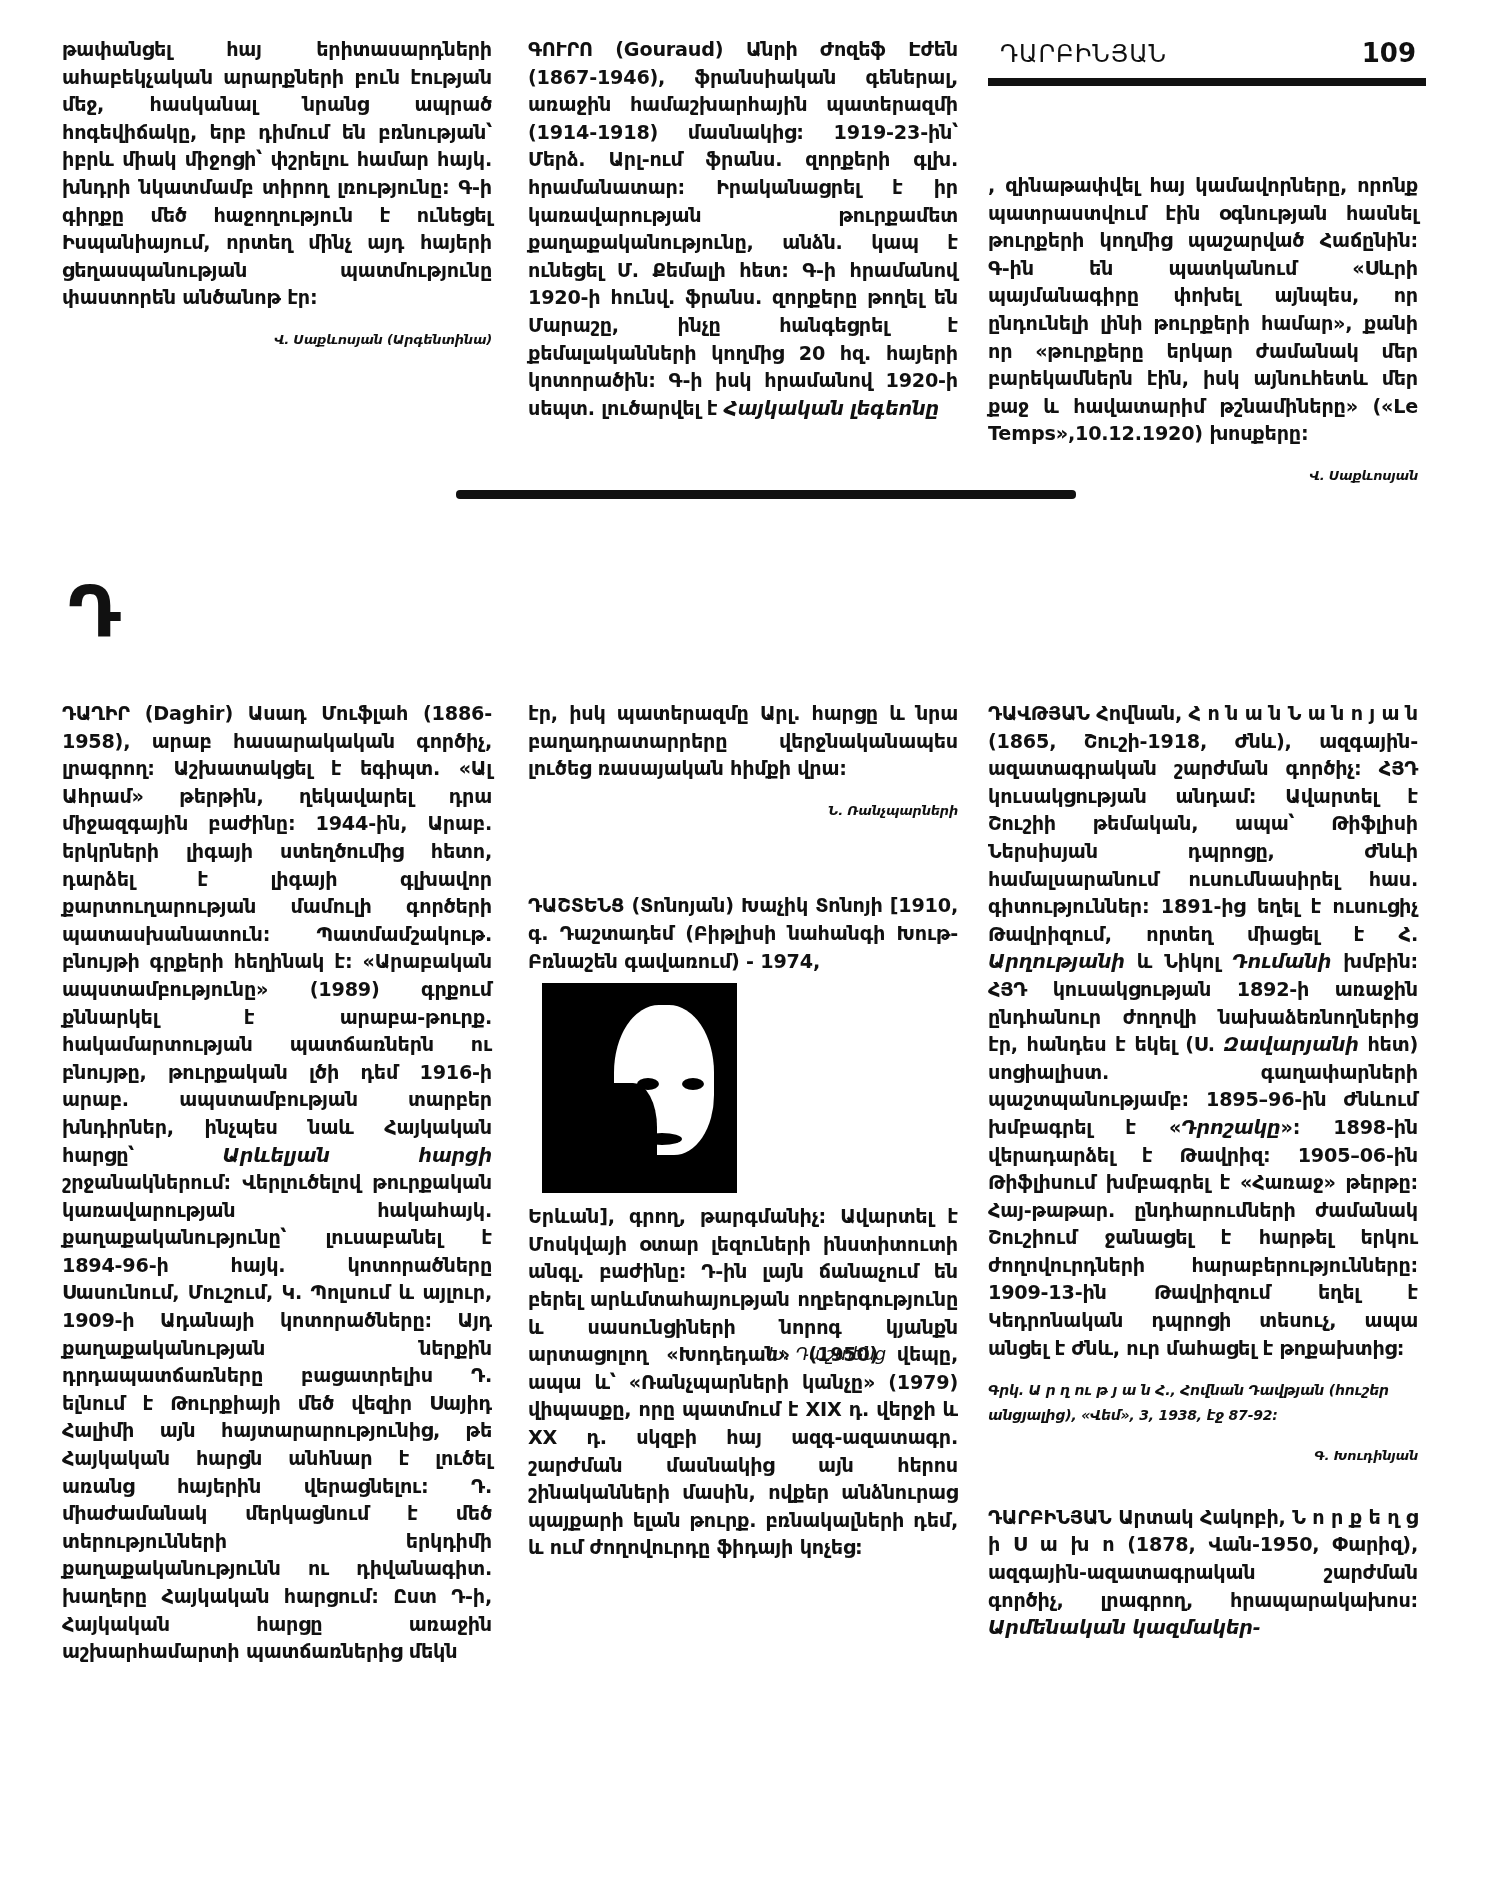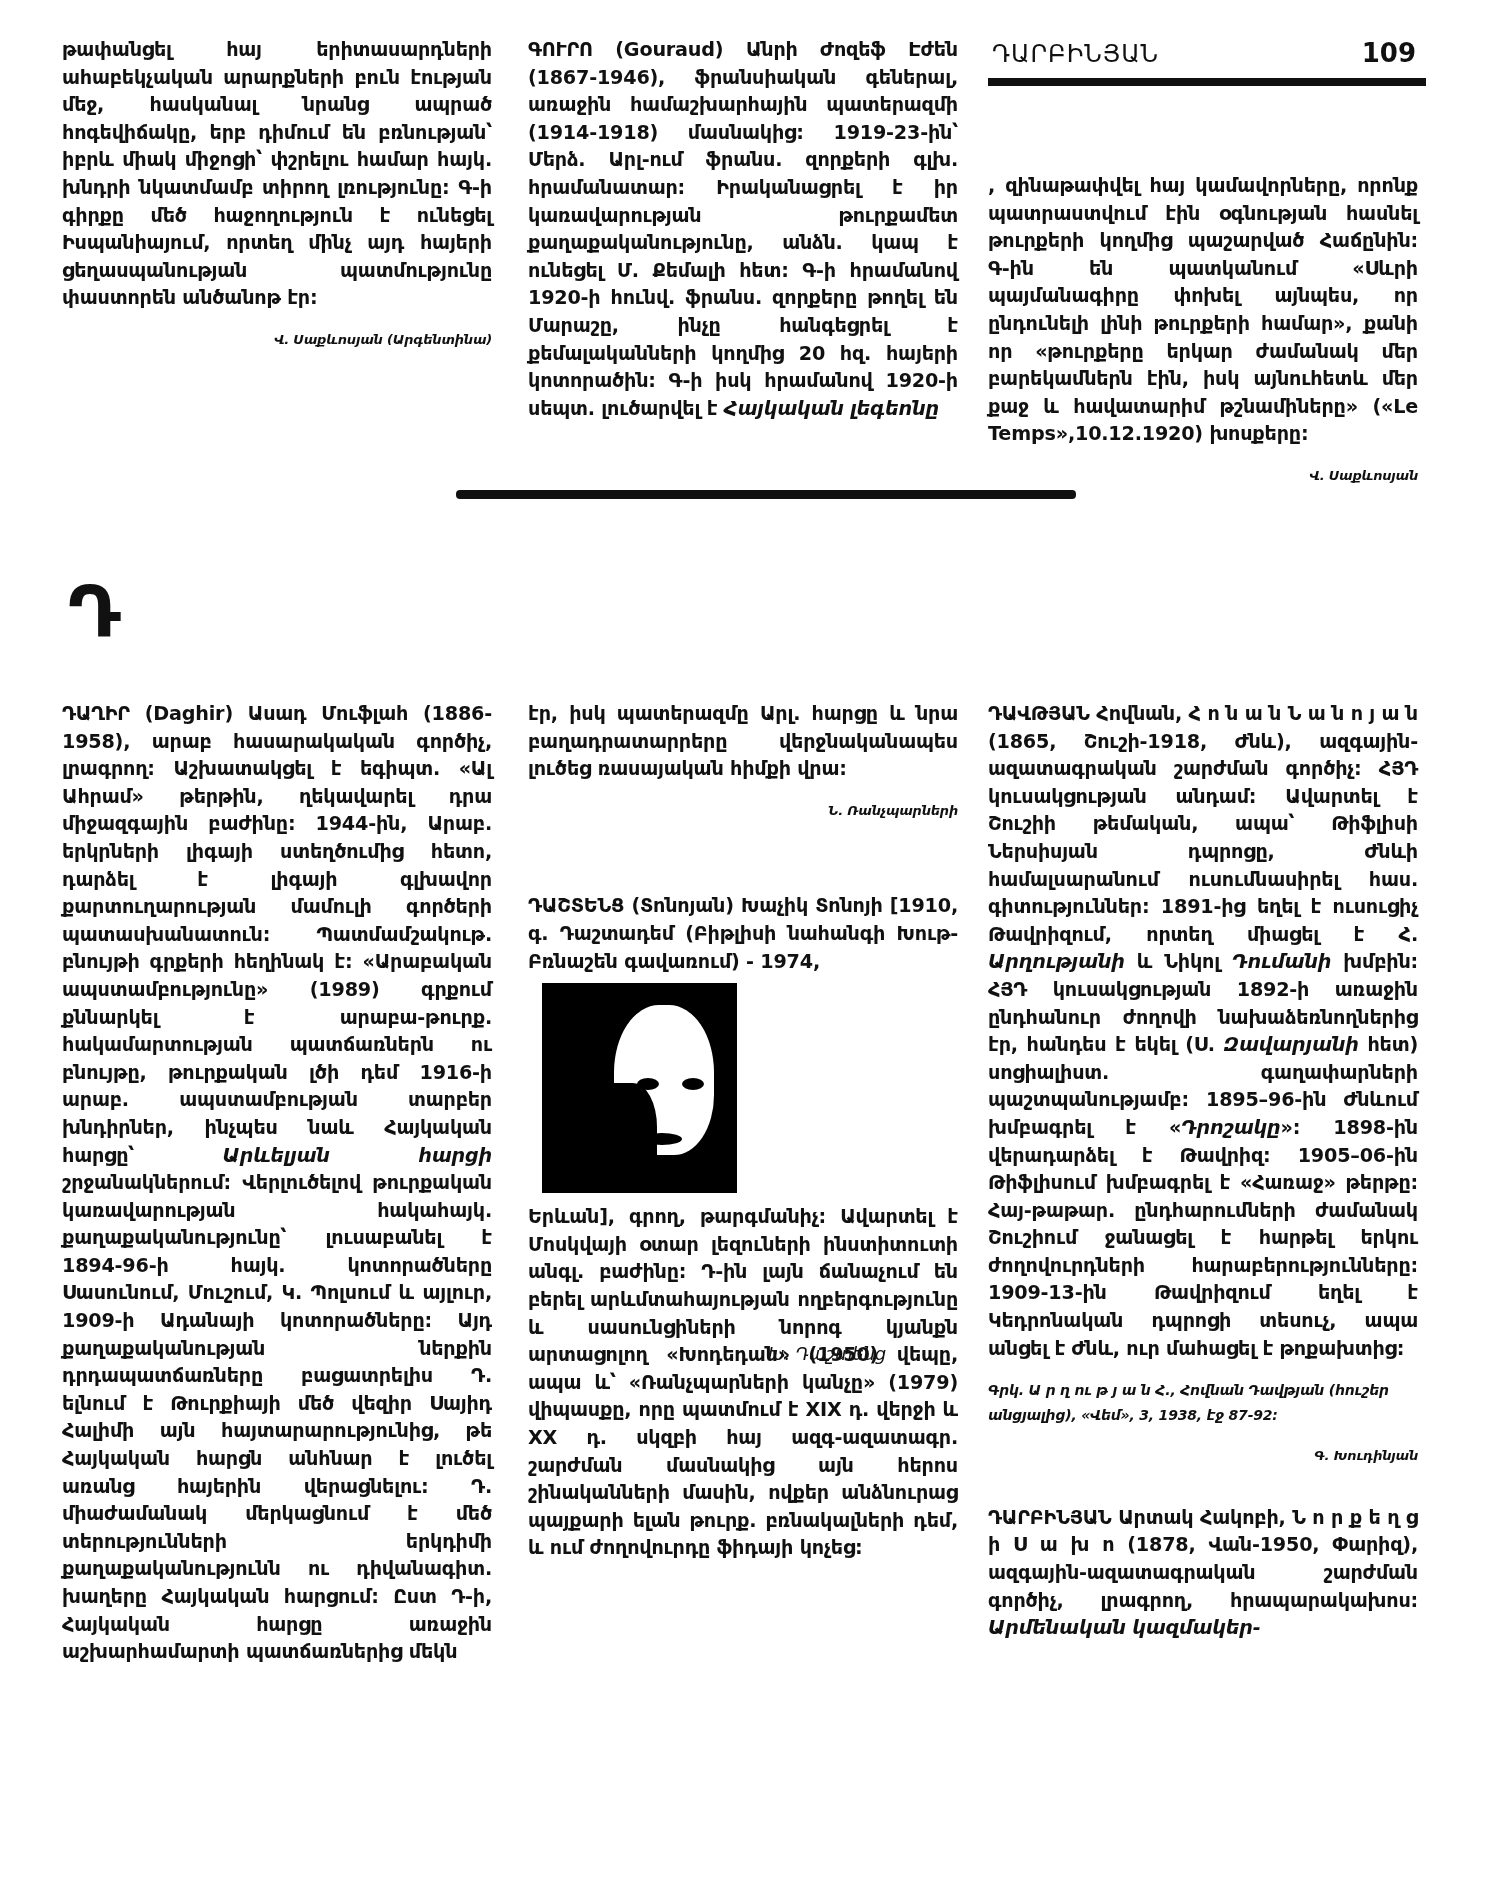--- a/index.html
+++ b/index.html
@@ -3,21 +3,21 @@
 <meta charset="utf-8">
 <style>
   html,body{margin:0;padding:0;background:#fff;}
   body{width:1500px;height:1883px;position:relative;overflow:hidden;color:#111;
        font-family:"DejaVu Sans","Liberation Sans",sans-serif;}
   .col{position:absolute;width:430px;font-size:19.2px;line-height:27.6px;text-align:justify;font-weight:600;letter-spacing:-0.2px;}
   .col p{margin:0;}
   .sig{text-align:right;font-style:italic;font-size:13px;font-weight:700;margin-top:14px;}
   .em{font-style:italic;}
   .head{position:absolute;left:988px;top:34px;width:438px;height:44px;border-bottom:8px solid #111;}
-  .head .name{position:absolute;left:4px;top:6px;font-size:24px;font-weight:500;letter-spacing:1px;}
+  .head .name{position:absolute;left:12px;top:6px;font-size:24px;font-weight:500;letter-spacing:1px;}
   .head .num{position:absolute;right:10px;top:4px;font-size:26px;font-weight:700;}
   .rule{position:absolute;left:456px;top:490px;width:620px;height:9px;background:#111;border-radius:4px;}
   .big-letter{position:absolute;left:68px;top:570px;font-size:72px;font-weight:700;font-family:"DejaVu Sans",sans-serif;}
   .entry-gap{height:34px;}
   .photo{width:195px;height:210px;background:#000;position:relative;margin:8px 0 10px 14px;overflow:hidden;}
   .photo .face{position:absolute;left:72px;top:22px;width:100px;height:150px;background:#fff;border-radius:45% 45% 40% 40%;}
   .photo .eye{position:absolute;top:95px;width:22px;height:12px;background:#000;border-radius:50%;}
   .photo .mouth{position:absolute;left:100px;top:150px;width:40px;height:12px;background:#000;border-radius:50%;}
   .photo .shade{position:absolute;left:55px;top:100px;width:60px;height:110px;background:#000;border-radius:0 40% 0 0;}
   .photo-cap{position:absolute;font-style:italic;font-size:18px;font-weight:400;}

